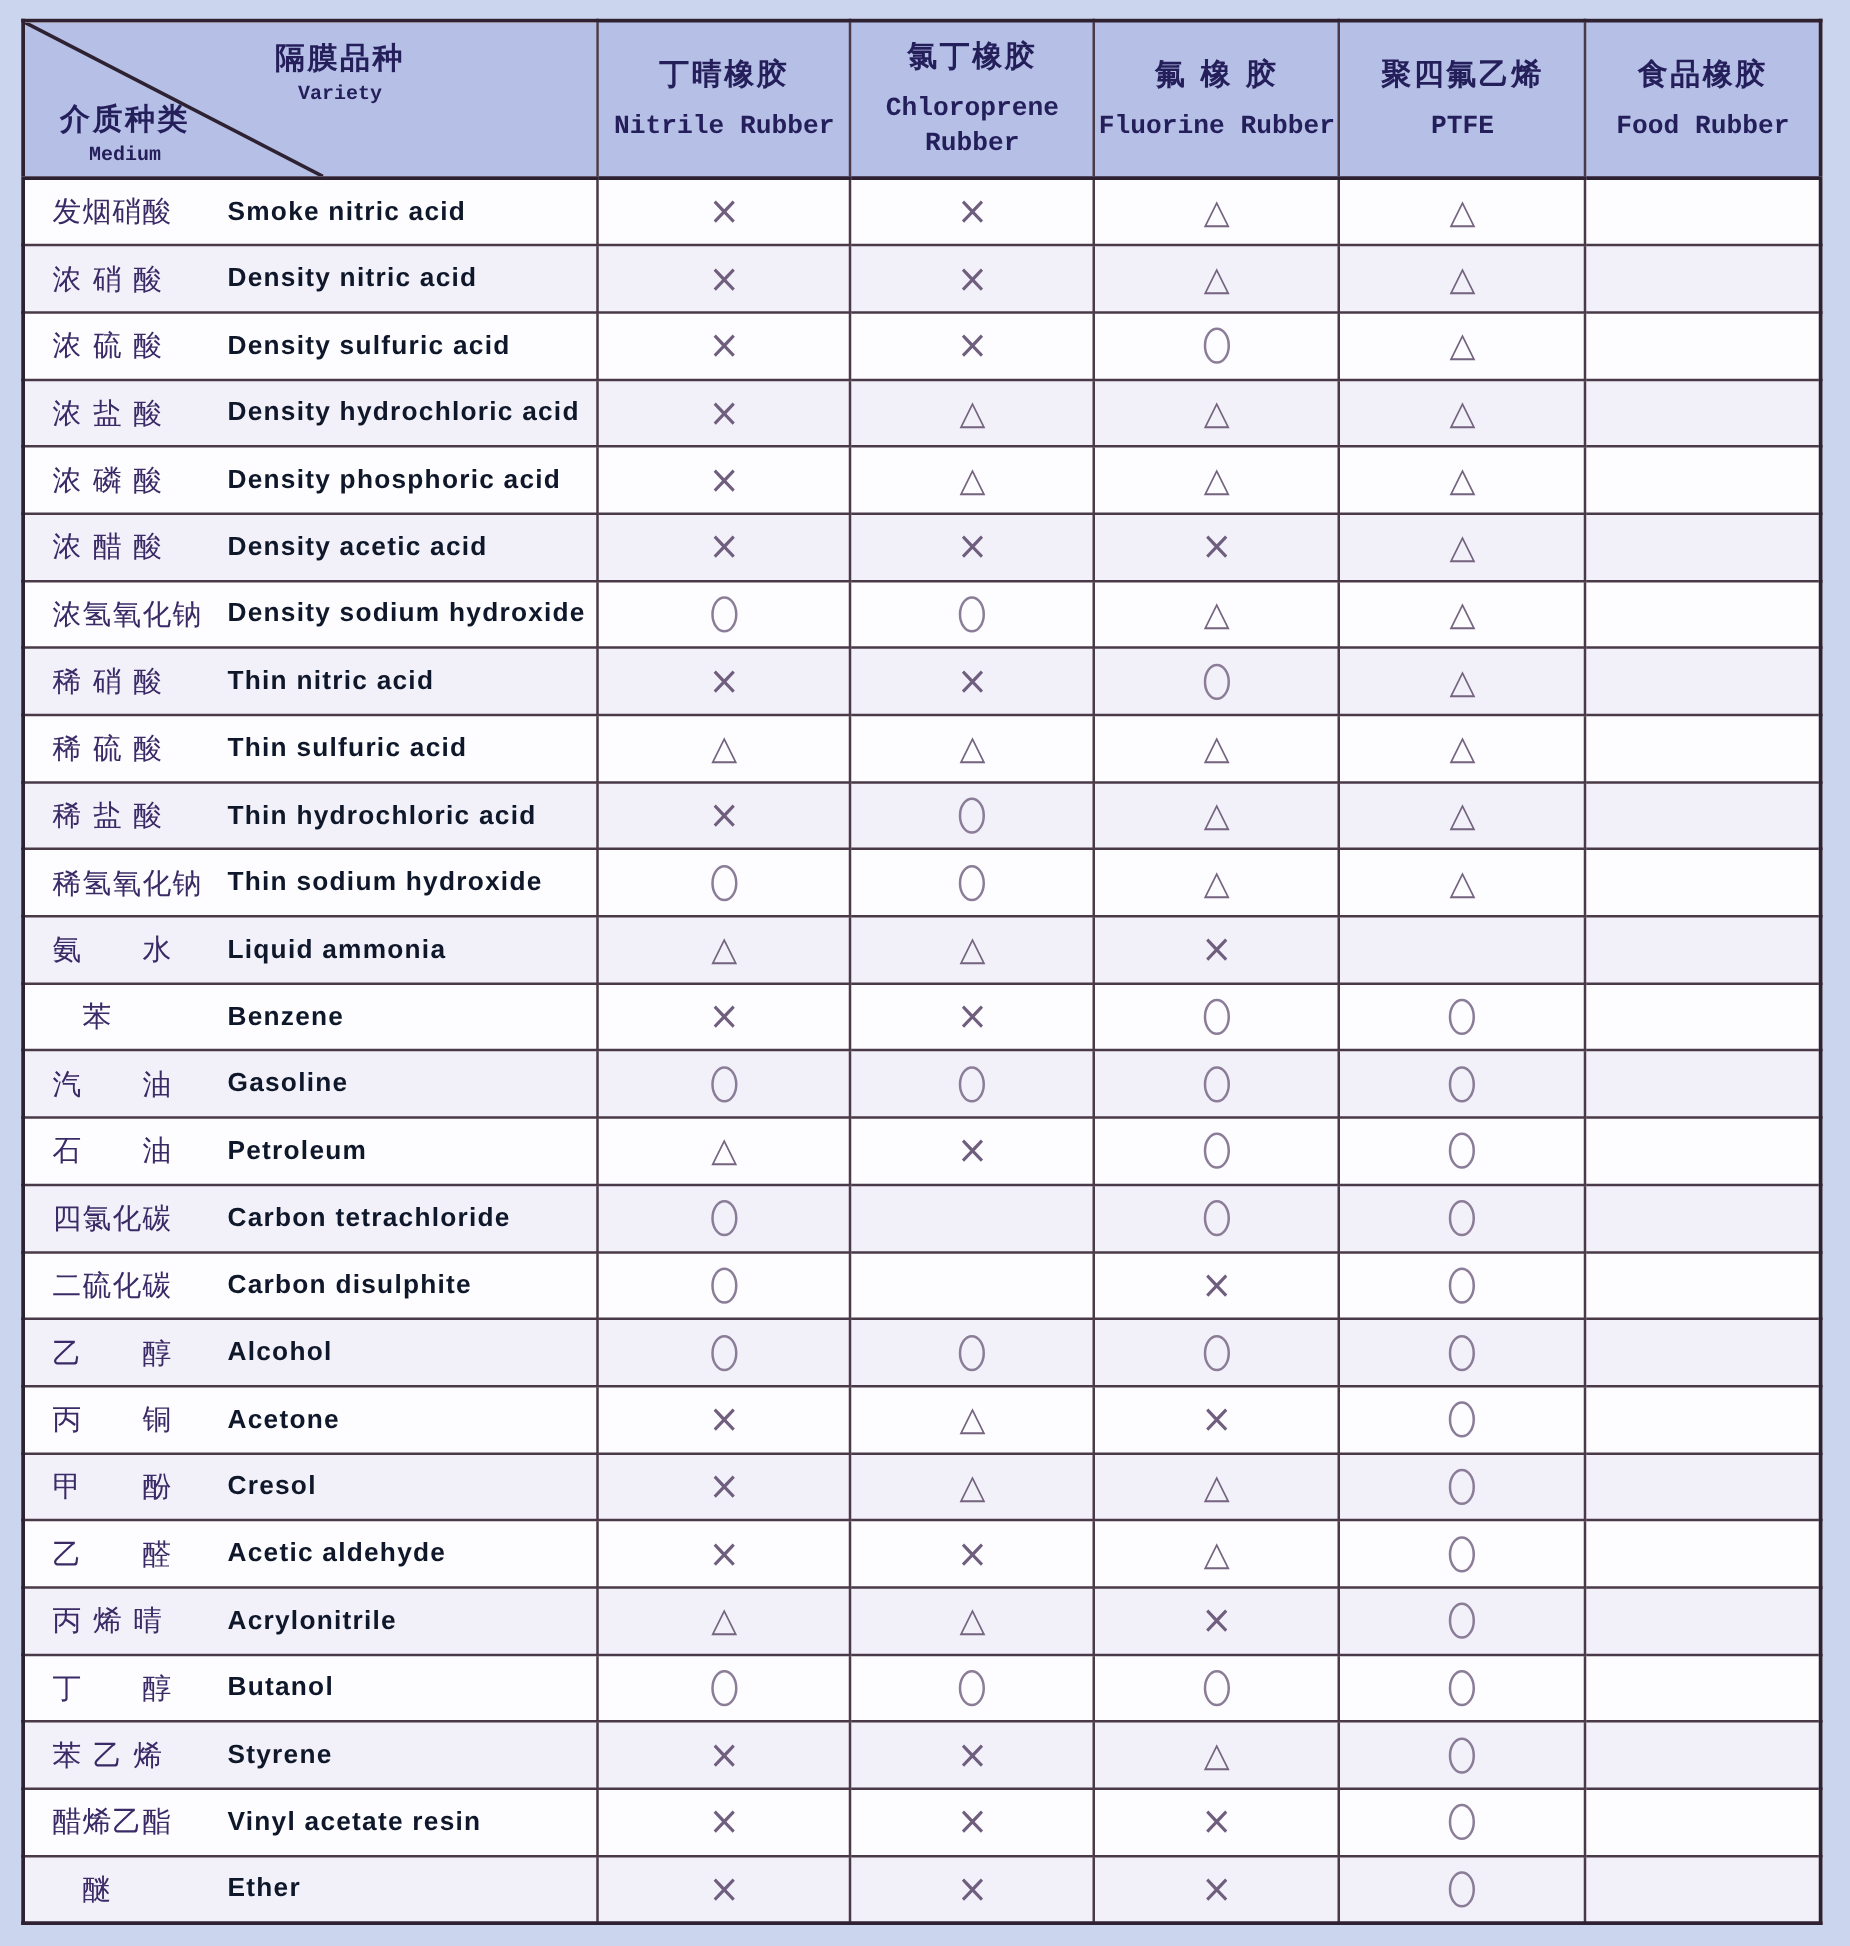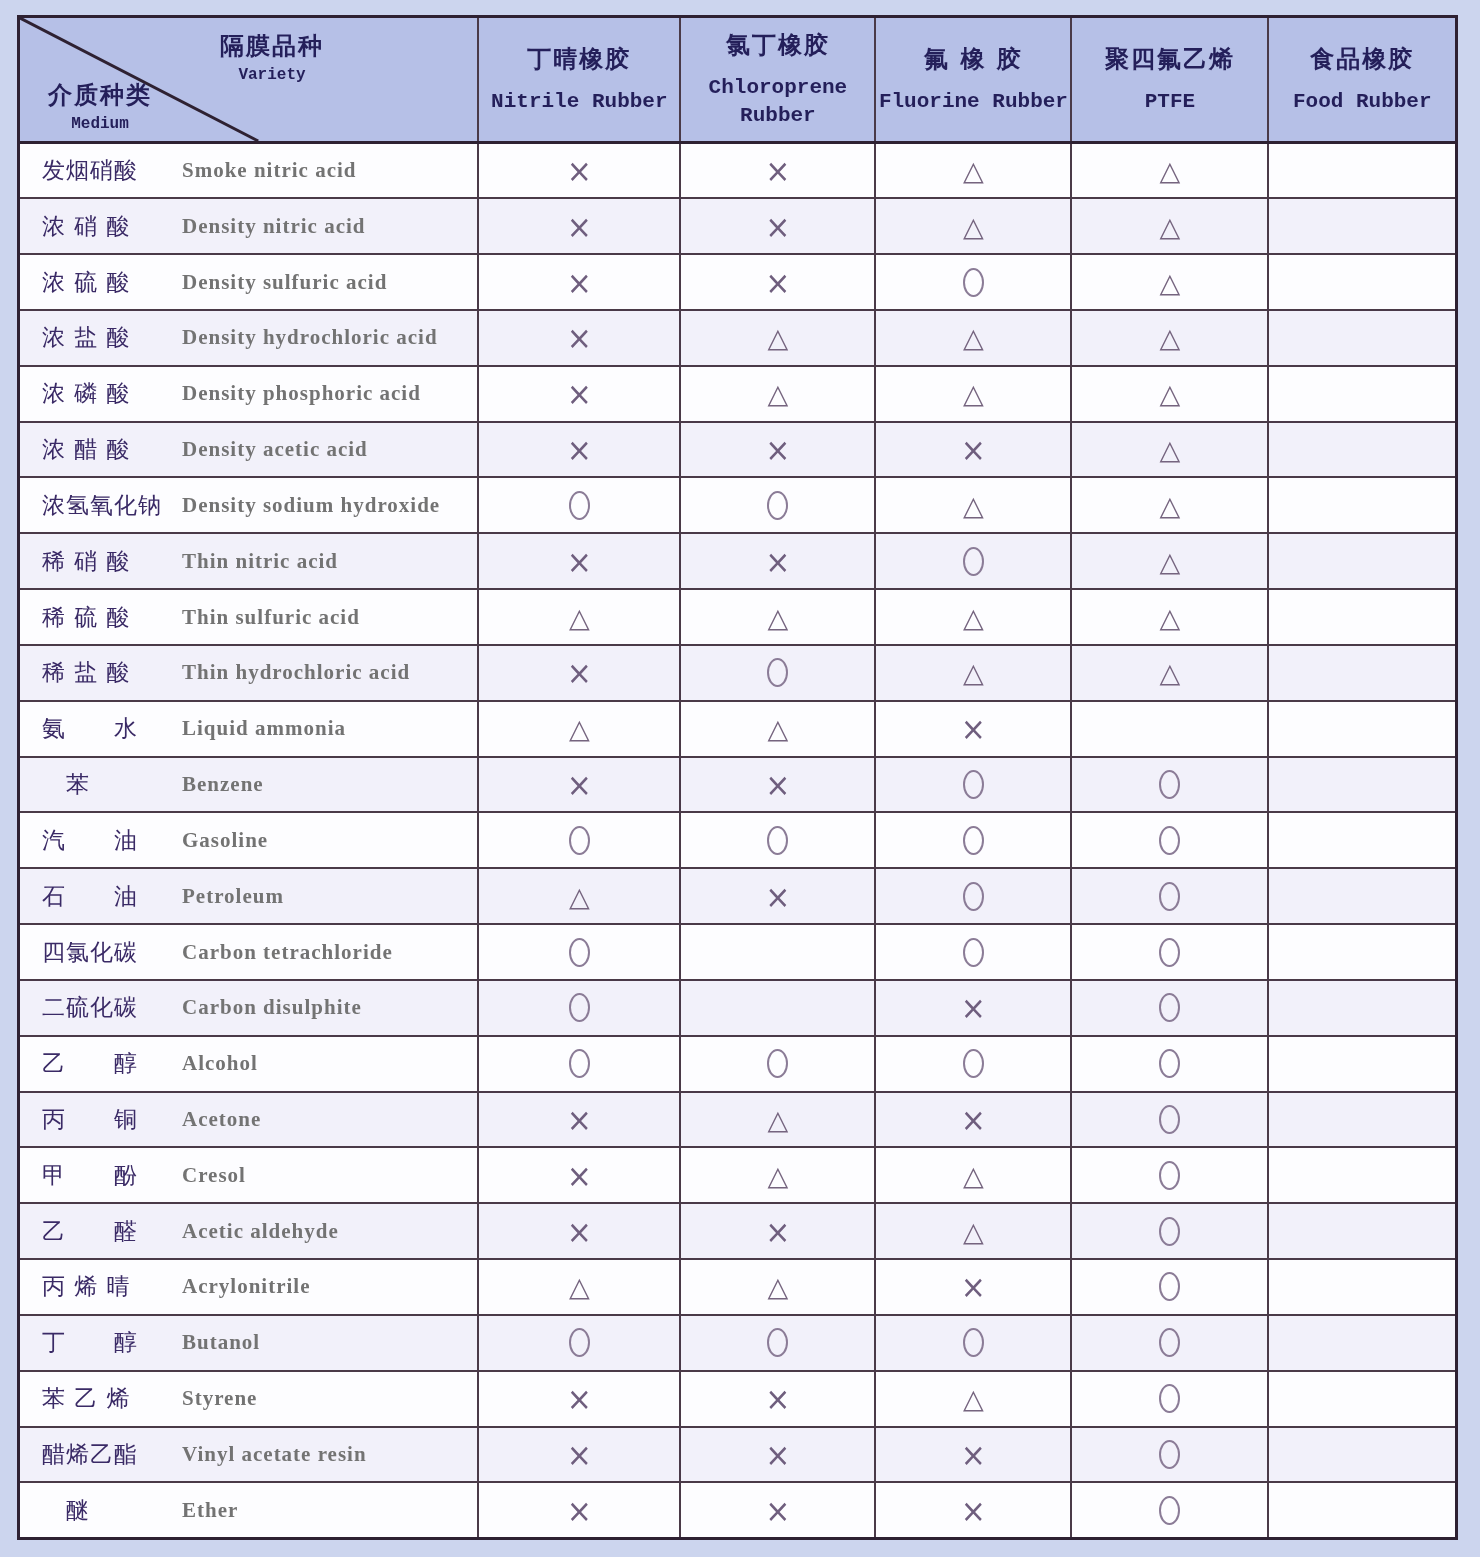--- a/index.html
+++ b/index.html
@@ -55,22 +55,22 @@
   tbody tr:nth-child(even) td{background:#f2f1fa;}
   tbody tr:nth-child(odd) td{background:#fdfdff;}
   td.medium-cell{text-align:left;vertical-align:middle;}
   .medium-wrap{display:flex;align-items:center;padding-left:22px;}
   .mcn{
     display:inline-block;min-width:140px;white-space:pre;
     font-size:23px;color:#3a2a66;letter-spacing:1px;
     font-family:"DejaVu Sans","Liberation Sans",sans-serif;
   }
   .men{
-    display:inline-block;font-size:21px;font-weight:bold;color:#737373;
-    font-family:Liberation Serif, serif;
+    display:inline-block;font-size:21px;font-weight:bold;color:#0f172a;
+    font-family:Liberation Sans, sans-serif;
     letter-spacing:1px;
   }
   td.sym-cell{text-align:center;vertical-align:middle;}
   .sym{display:inline-block;color:#6f5e7e;}
   .sym-x{font-size:30px;transform:scaleY(1.05);font-weight:400;}
   .sym-tri{font-size:27px;color:#75647f;}
   .sym-circ{
     width:21px;height:29px;border:2px solid #8b7c97;border-radius:50%;
     box-sizing:border-box;vertical-align:middle;
   }
@@ -254,20 +254,33 @@
           </td>
           <td class="sym-cell"><span class="sym sym-x">×</span></td>
           <td class="sym-cell"><span class="sym sym-circ"></span></td>
           <td class="sym-cell"><span class="sym sym-tri">△</span></td>
           <td class="sym-cell"><span class="sym sym-tri">△</span></td>
           <td class="sym-cell"></td>
         </tr>
         <tr>
           <td class="medium-cell">
             <div class="medium-wrap">
+              <span class="mcn">稀氢氧化钠</span>
+              <span class="men">Thin sodium hydroxide</span>
+            </div>
+          </td>
+          <td class="sym-cell"><span class="sym sym-circ"></span></td>
+          <td class="sym-cell"><span class="sym sym-circ"></span></td>
+          <td class="sym-cell"><span class="sym sym-tri">△</span></td>
+          <td class="sym-cell"><span class="sym sym-tri">△</span></td>
+          <td class="sym-cell"></td>
+        </tr>
+        <tr>
+          <td class="medium-cell">
+            <div class="medium-wrap">
               <span class="mcn">氨　　水</span>
               <span class="men">Liquid ammonia</span>
             </div>
           </td>
           <td class="sym-cell"><span class="sym sym-tri">△</span></td>
           <td class="sym-cell"><span class="sym sym-tri">△</span></td>
           <td class="sym-cell"><span class="sym sym-x">×</span></td>
           <td class="sym-cell"></td>
           <td class="sym-cell"></td>
         </tr>

